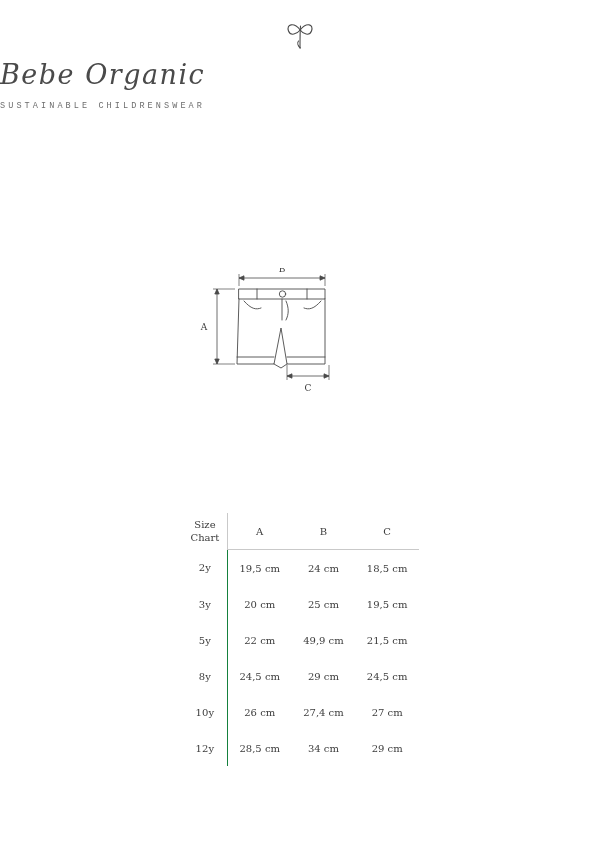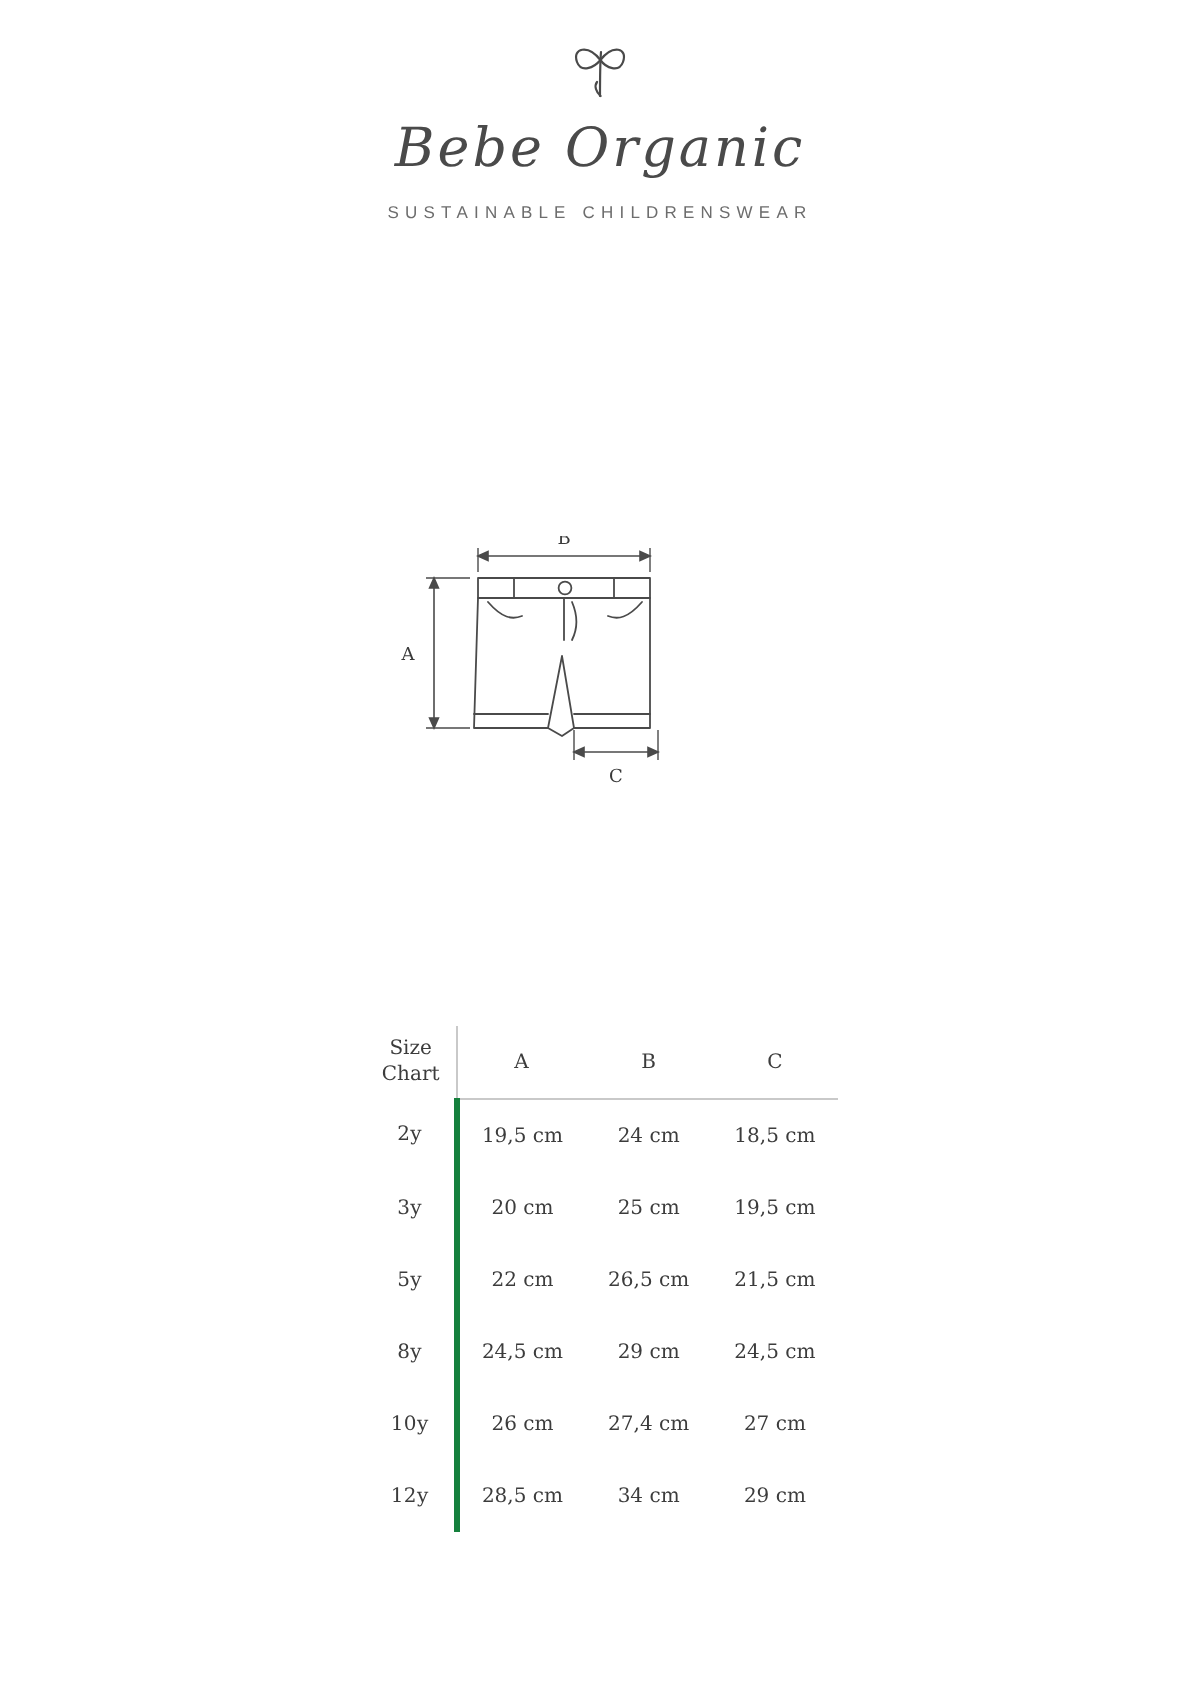--- a/index.html
+++ b/index.html
@@ -15,39 +15,38 @@
     position: relative;
     overflow: hidden;
   }
 
   
   .brand {
     position: absolute;
     top: 18px;
     left: 0;
     width: 600px;
-    text-align: center;
   }
   .brand-mark {
     width: 40px;
     height: 38px;
     margin: 0 auto 4px auto;
     display: block;
   }
   .brand-name {
     font-family: "DejaVu Serif", serif;
     font-style: italic;
     font-size: 27px;
     letter-spacing: 1.5px;
     color: #4a4a4a;
     line-height: 1.1;
     margin-top: 2px;
   }
   .brand-tagline {
-    font-family: Liberation Sans, sans-serif;
+    font-family: Liberation Mono, monospace;
     font-size: 8.5px;
     letter-spacing: 3.1px;
     color: #6d6d6d;
     margin-top: 11px;
   }
 
   
   .diagram {
     position: absolute;
     left: 195px;
@@ -89,21 +88,21 @@
     text-align: center;
   }
   .col-size-head {
     line-height: 1.35;
     text-align: center;
   }
   .col-a, .col-b, .col-c { width: 64px; }
 
   
   td.col-size, th.col-size {
-    border-right: 3px solid #15803d;
+    border-right: 1px solid #15803d;
   }
   .hdr-row th.col-size { border-right: 1px solid #c9c9c9; }
   
   .hdr-row th.col-a,
   .hdr-row th.col-b,
   .hdr-row th.col-c {
     border-bottom: 1px solid #c9c9c9;
   }
   .hdr-row th.col-size {
     border-bottom: none;
@@ -205,21 +204,21 @@
       </tr>
       <tr>
         <td class="col-size row-label">3y</td>
         <td class="col-a">20 cm</td>
         <td class="col-b">25 cm</td>
         <td class="col-c">19,5 cm</td>
       </tr>
       <tr>
         <td class="col-size row-label">5y</td>
         <td class="col-a">22 cm</td>
-        <td class="col-b">26,5 cm</td>
+        <td class="col-b">49,9 cm</td>
         <td class="col-c">21,5 cm</td>
       </tr>
       <tr>
         <td class="col-size row-label">8y</td>
         <td class="col-a">24,5 cm</td>
         <td class="col-b">29 cm</td>
         <td class="col-c">24,5 cm</td>
       </tr>
       <tr>
         <td class="col-size row-label">10y</td>

